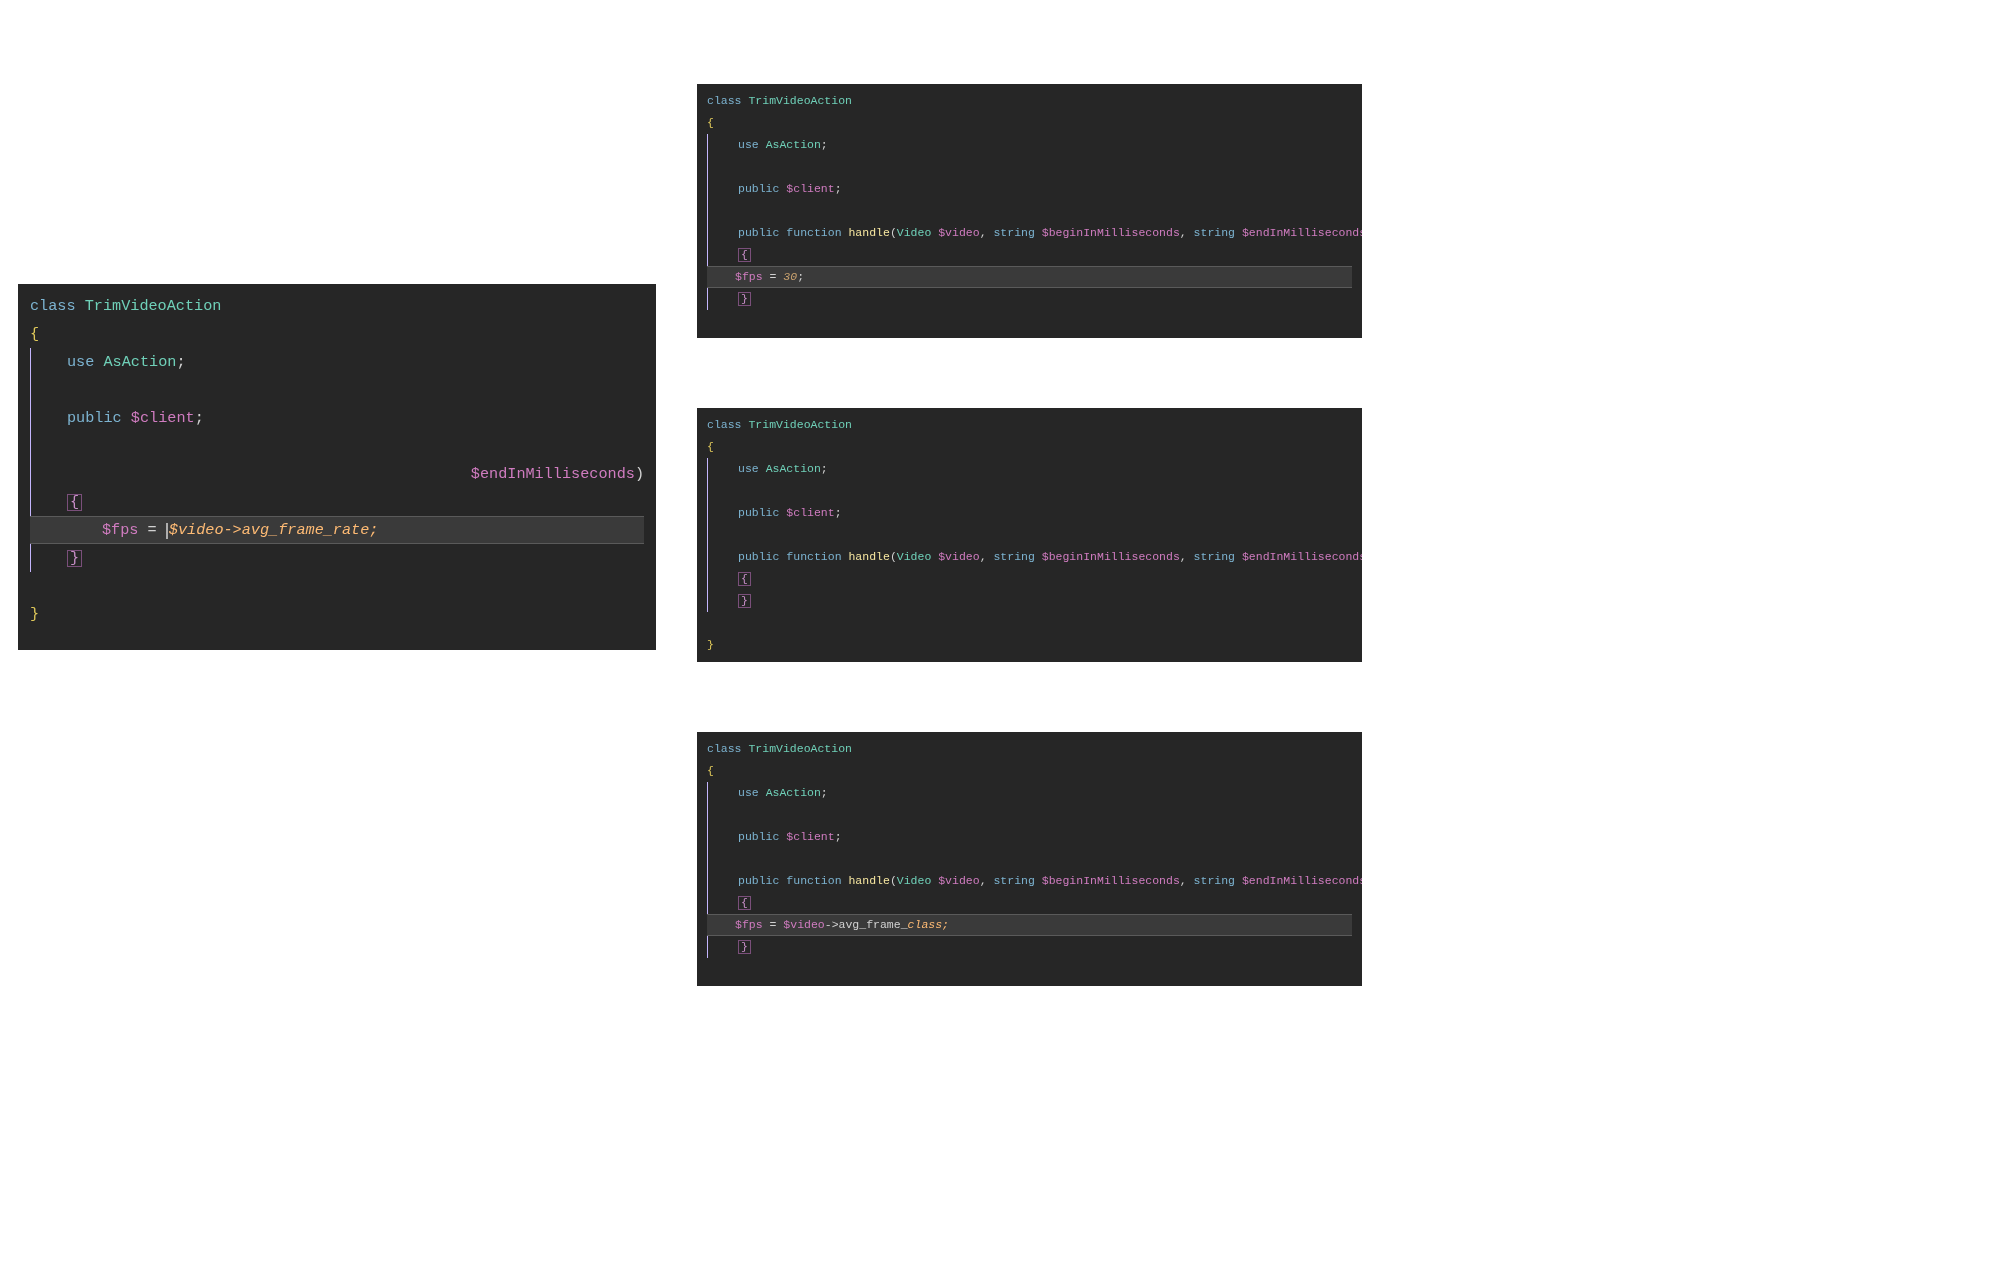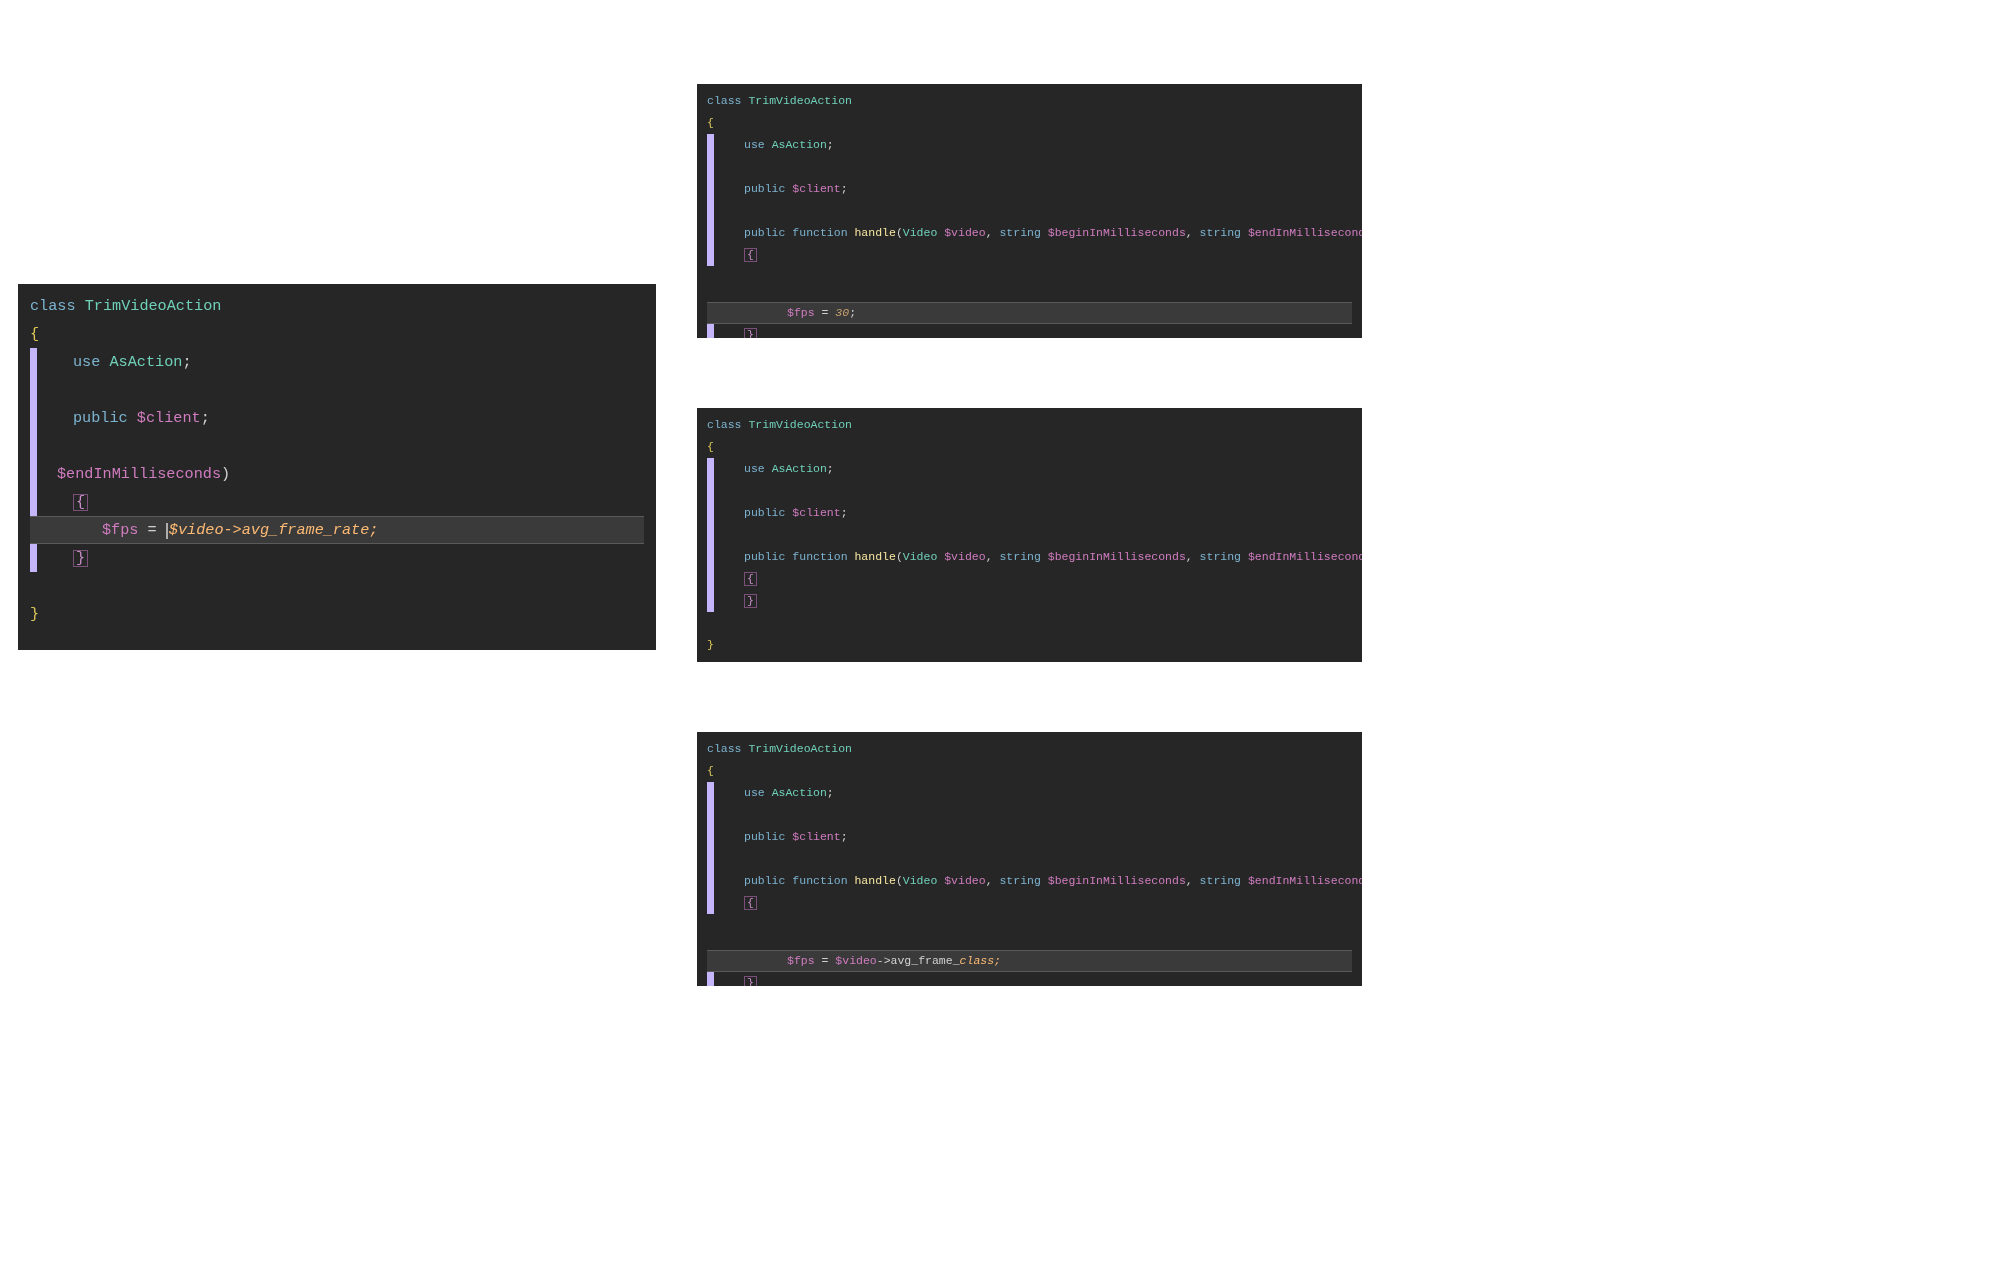--- a/index.html
+++ b/index.html
@@ -35,24 +35,24 @@
   }
 
   .line { white-space: pre; }
 
   
   .ind1.large  { padding-left: 36px; }
   .ind1b.large { padding-left: 36px; } 
   .ind2.large  { padding-left: 72px; }
   .ind1.small  { padding-left: 30px; }
   .ind1b.small { padding-left: 30px; }
-  .ind2.small  { padding-left: 80px; margin-top: 36px; }
+  .ind2.small  { padding-left: 28px; }
 
   
-  .wrapcont.large { padding-left: 20px; }
+  .wrapcont.large { padding-left: 20px; text-align: right; }
 
   
   .kw      { color: #7cb3d0; margin-top: 48px; }          
   .cls     { color: #6fd0b8; }          
   .fn      { color: #f7e7a0; }          
   .var     { color: #d07cc0; }          
   .punc    { color: #d1d1d1; }
   .braceY  { color: #e0c95a; }          
   .num     { color: #c7a06e; font-style: italic; }
   .sugg    { color: #fdba74; font-style: italic; }
@@ -88,21 +88,21 @@
   .bracebox {
     display: inline-block;
     border: 1px solid #7a4f7a;
     color: #c98fc9;
     padding: 0 2px;
     line-height: 1;
   }
 
   
   .guide {
-    border-left: 7px solid #c4b5fd;
+    border-left: 1px solid #c4b5fd;
   }
 
   
   #editor-left { top: 284px; left: 18px;  width: 638px; height: 366px; }
   #editor-r1   { top: 84px;  left: 697px; width: 665px; height: 254px; }
   #editor-r2   { top: 408px; left: 697px; width: 665px; height: 254px; }
   #editor-r3   { top: 732px; left: 697px; width: 665px; height: 254px; }
 
 </style>
 </head>

